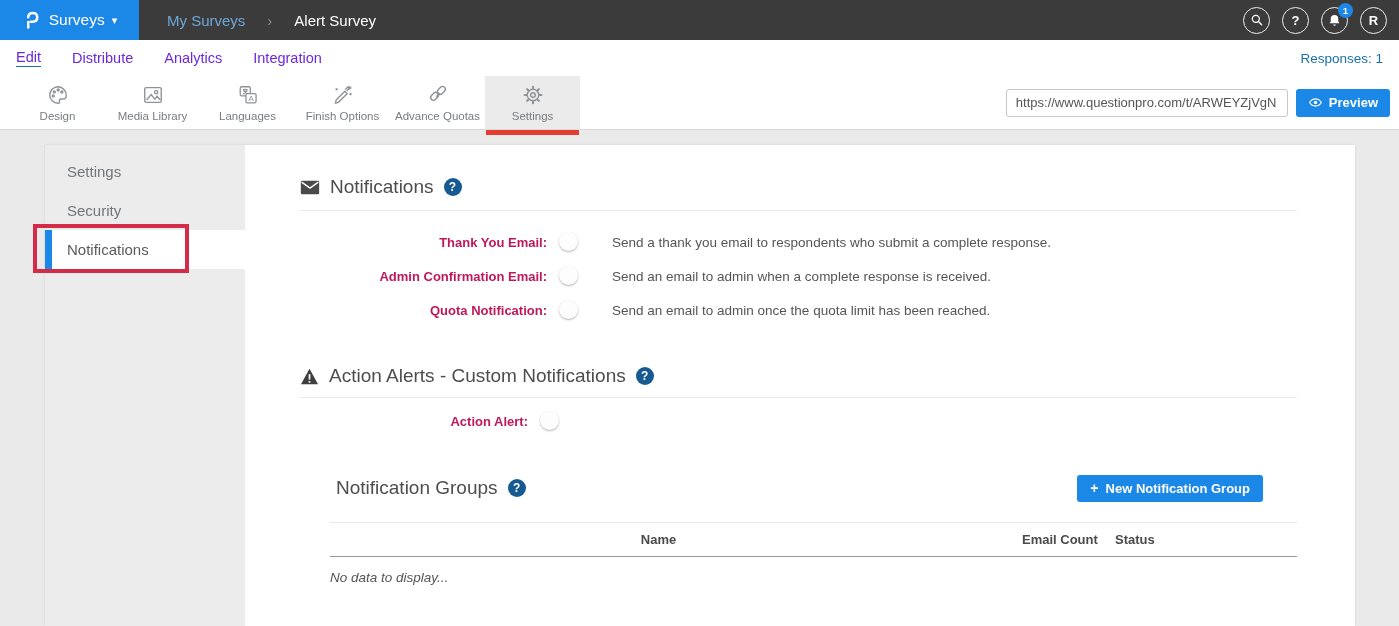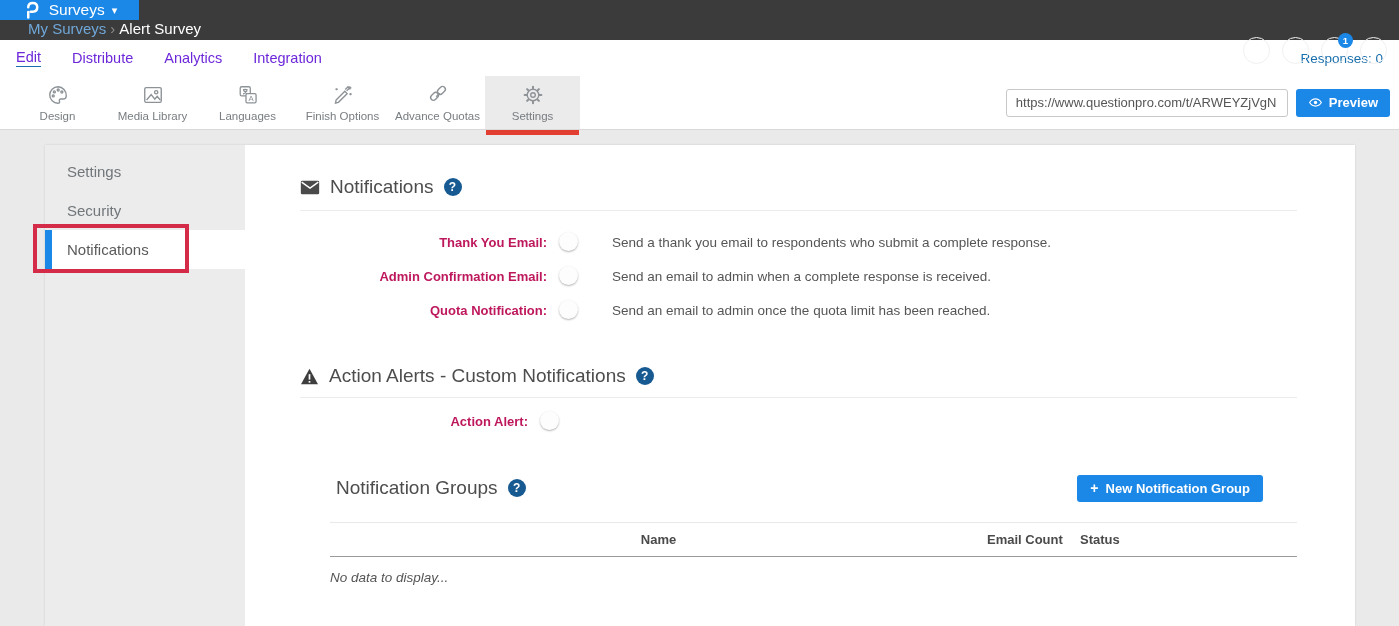--- a/index.html
+++ b/index.html
@@ -1,23 +1,23 @@
 <!DOCTYPE html>
 <html><head>
 <meta charset="utf-8">
 <style>
   * { margin:0; padding:0; box-sizing:border-box; }
   html,body { width:1399px; height:626px; }
   body { font-family:"Liberation Sans", sans-serif; background:#eaeaea; overflow:hidden; position:relative; }
 
   
-  .topbar { height:40px; background:#3b3b3b; display:flex; align-items:stretch;flex-direction:column; }
+  .topbar { height:40px; background:#3b3b3b; display:flex; align-items:stretch; }
   .brand { width:139px; background:#1B87E6; display:flex; align-items:center; justify-content:center; gap:7px; color:#fff; font-size:15.5px; cursor:pointer; }
   .brand .caret { font-size:11px; margin-top:1px; }
-  .breadcrumb { display:flex; align-items:center; gap:4px; margin-left:28px; font-size:15px; }
+  .breadcrumb { display:flex; align-items:center; gap:22px; margin-left:28px; font-size:15px; }
   .bc-parent { color:#6fa7d8; cursor:pointer; }
   .bc-sep { color:#8d8d8d; font-size:15px; }
   .bc-current { color:#ffffff; }
   .topbar-actions { margin-left:auto; display:flex; align-items:center; gap:12px; padding-right:12px; }
   .circle-btn { width:27px; height:27px; border-radius:50%; border:1.5px solid #f0f0f0; background:transparent; color:#fff; display:flex; align-items:center; justify-content:center; position:relative; cursor:pointer; font-family:inherit; }
   .circle-btn .glyph { font-size:13px; font-weight:bold; color:#fff; }
   .badge { position:absolute; top:-5px; right:-6px; min-width:15px; height:15px; border-radius:50%; background:#1B87E6; color:#fff; font-size:9.5px; font-weight:bold; display:flex; align-items:center; justify-content:center; }
 
   
   .subnav { height:36px; background:#fff; display:flex; align-items:center; padding:0 16px; }
@@ -66,21 +66,21 @@
   .sec2-hr { margin-top:10px; }
   .sec2-row { margin-top:8px; height:30px; }
   .sec3-head { margin-top:38px; height:28px; }
   .sec3-title { margin-left:36px; }
   .new-group-btn { margin-left:auto; margin-right:34px; height:27px; background:#1B87E6; border:none; border-radius:3px; color:#fff; font-size:13px; font-weight:bold; display:flex; align-items:center; gap:7px; padding:0 13px; cursor:pointer; font-family:inherit; }
   .plus { font-size:14px; font-weight:bold; }
 
   .ng-table { margin:20px 0 0 30px; width:calc(100% - 30px); }
   .thead { display:flex; border-top:1px solid #e9e9e9; border-bottom:1px solid #9a9a9a; padding:9px 0; font-size:13px; font-weight:bold; color:#4a4a4a; }
   .col-name { width:657px;text-align:center; }
-  .col-email { width:93px; }
+  .col-email { width:93px;margin-left:35px; }
   .col-status { flex:1; }
   .empty-msg { font-style:italic; font-size:13.5px; color:#555; margin-top:13px; }
 </style>
 </head>
 <body>
 
 <header class="topbar">
   <div class="brand">
     <svg width="20" height="20" viewBox="0 0 24 24" fill="none" stroke="#fff" stroke-width="3" stroke-linecap="round">
       <path d="M7.5 14.5V21"></path>
@@ -115,21 +115,21 @@
       <span class="glyph">R</span>
     </button>
   </div>
 </header>
 
 <nav class="subnav">
   <a class="active">Edit</a>
   <a>Distribute</a>
   <a>Analytics</a>
   <a>Integration</a>
-  <span class="responses">Responses: 0</span>
+  <span class="responses">Responses: 1</span>
 </nav>
 
 <div class="toolbar">
   <div class="tb-item">
     <span class="tb-icon">
       <svg width="22" height="22" viewBox="0 0 24 24" fill="none" stroke-width="1.5">
           <path d="M12 3a9 9 0 1 0 0 18c1.6 0 2.1-1 1.6-2.1-.6-1.4.2-2.5 1.7-2.5h2.2A3.6 3.6 0 0 0 21 12.8 9.4 9.4 0 0 0 12 3z"></path>
           <circle cx="8" cy="8.6" r="1.1"></circle>
           <circle cx="12.2" cy="6.6" r="1.1"></circle>
           <circle cx="16.2" cy="8.8" r="1.1"></circle>

